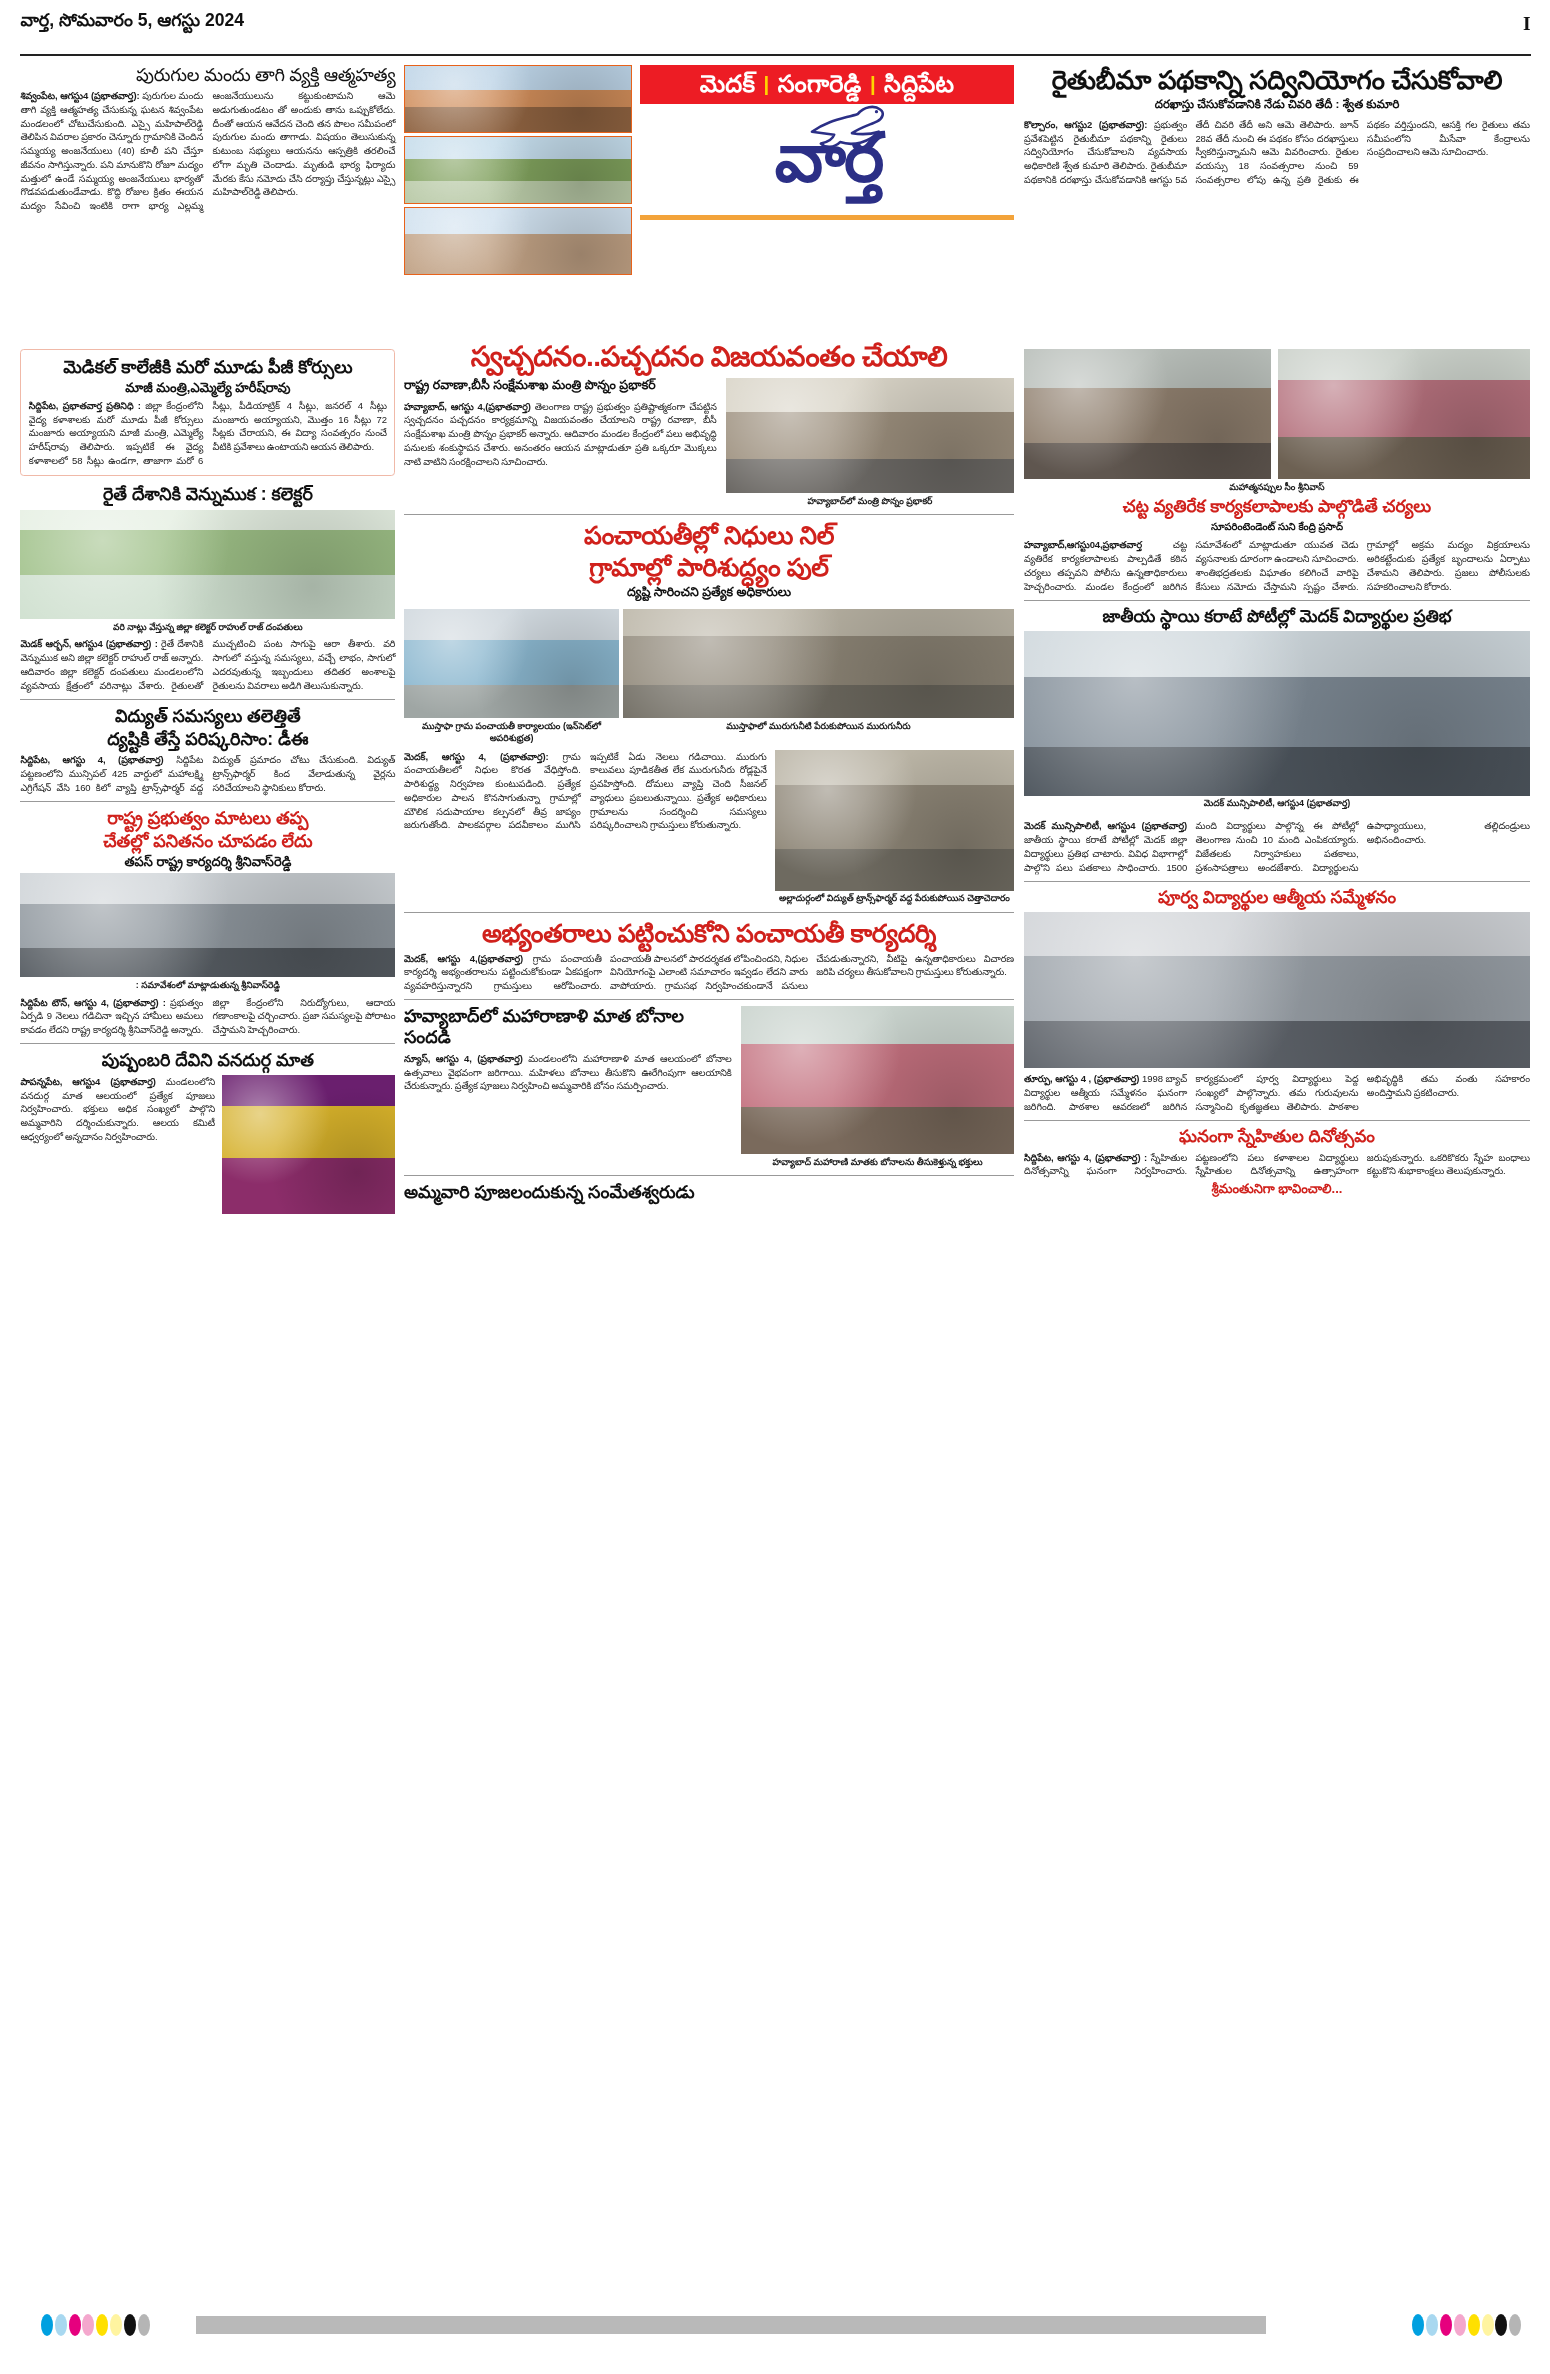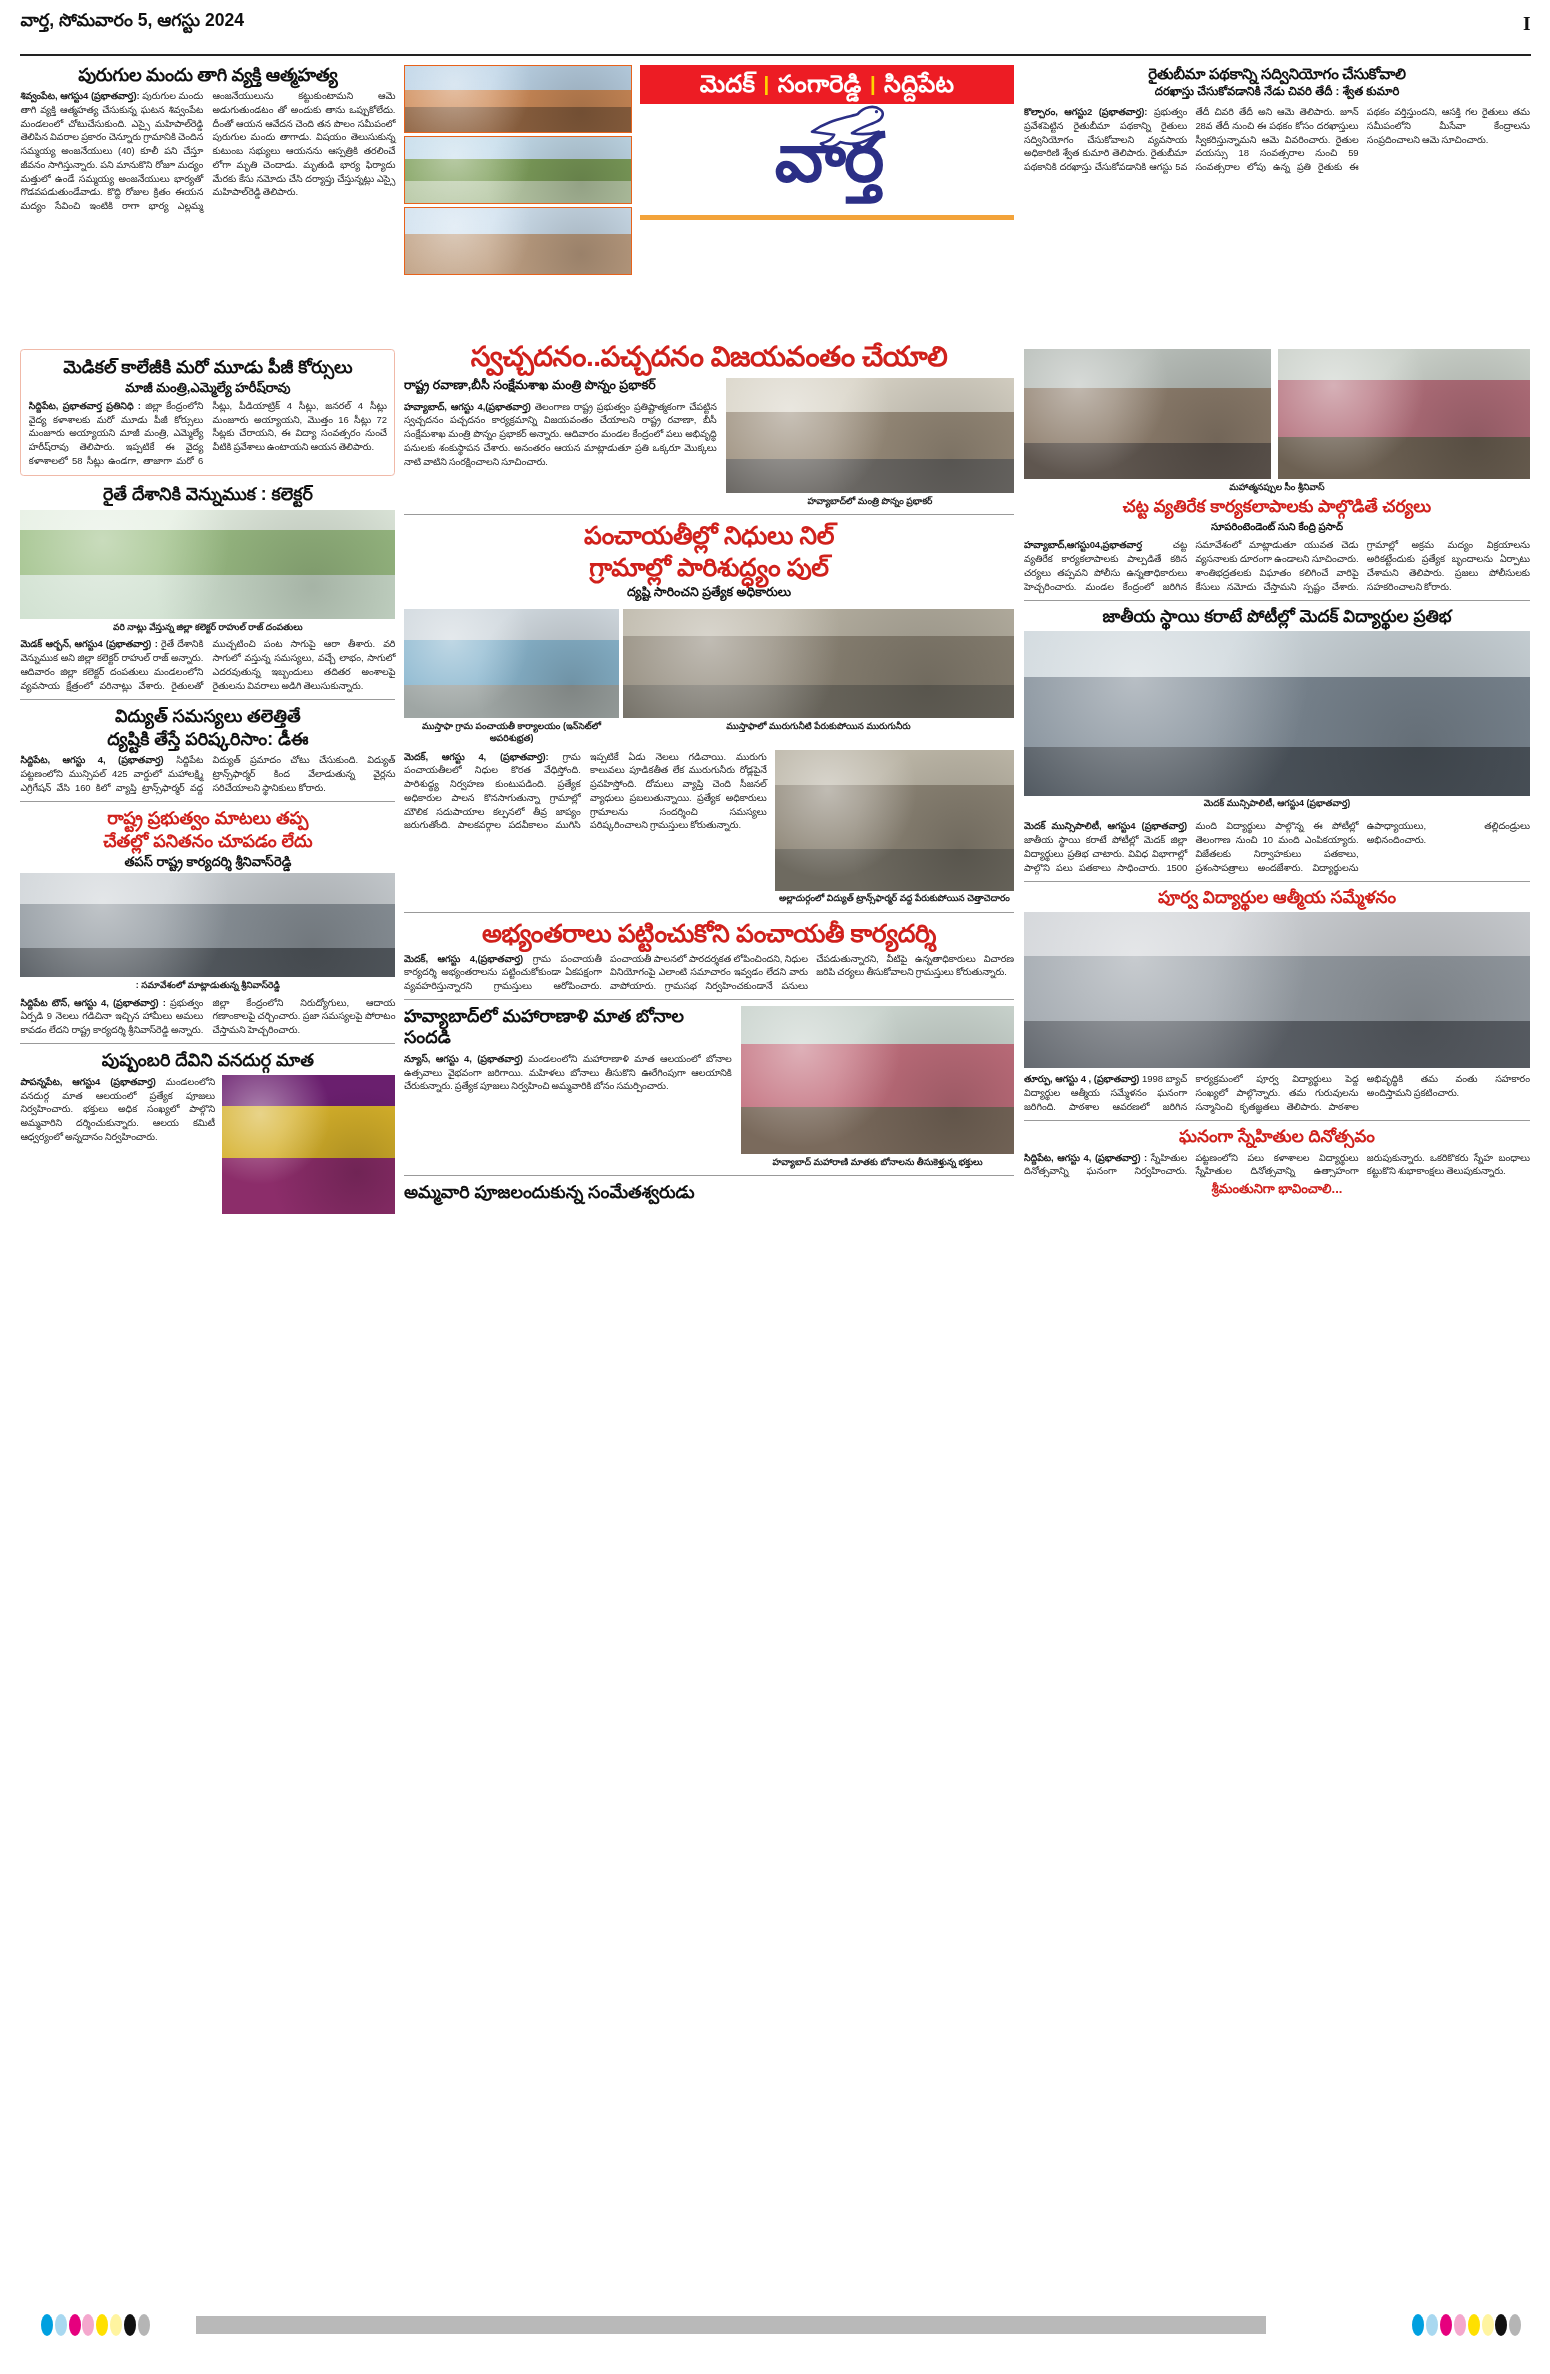--- a/index.html
+++ b/index.html
@@ -31,28 +31,28 @@
     position:absolute; left:20.4px; right:20.4px; top:24px; height:32px;
     display:flex; align-items:flex-end; justify-content:space-between;
     border-bottom:2.3px solid #222; padding-bottom:19px;
   }
   .top-strip .masthead-date { font-size:17.6px; font-weight:700; color:#111; }
   .top-strip .page-no { font-size:19.5px; font-weight:700; font-family:"Liberation Serif", serif; }
 
   
   .top-news { position:absolute; left:20.4px; top:65px; width:375px; }
   .top-news h2 {
-    margin:0 0 2.8px; font-size:18px; font-weight:700; text-align:center;
+    margin:0 0 2.8px; font-size:18px; font-weight:400; text-align:right;
     line-height:1.18; letter-spacing:-0.3px;
   }
   .top-news .body-text { columns:2; column-gap:9.3px; column-rule:none; }
 
   .top-right { position:absolute; left:1024px; top:65px; width:506px; }
   .top-right h2 {
-    margin:0 0 1.9px; font-size:15px; font-weight:800; text-align:center;
+    margin:0 0 1.9px; font-size:26px; font-weight:800; text-align:center;
     line-height:1.16; letter-spacing:-0.3px;
   }
   .top-right .sub {
     text-align:center; font-size:11.6px; font-weight:700; margin:0 0 3.7px;
   }
   .top-right .body-text { columns:3; column-gap:8.3px; }
 
   
   .masthead { position:absolute; left:404px; top:61px; width:610px; height:213px; }
   .mh-banner {

